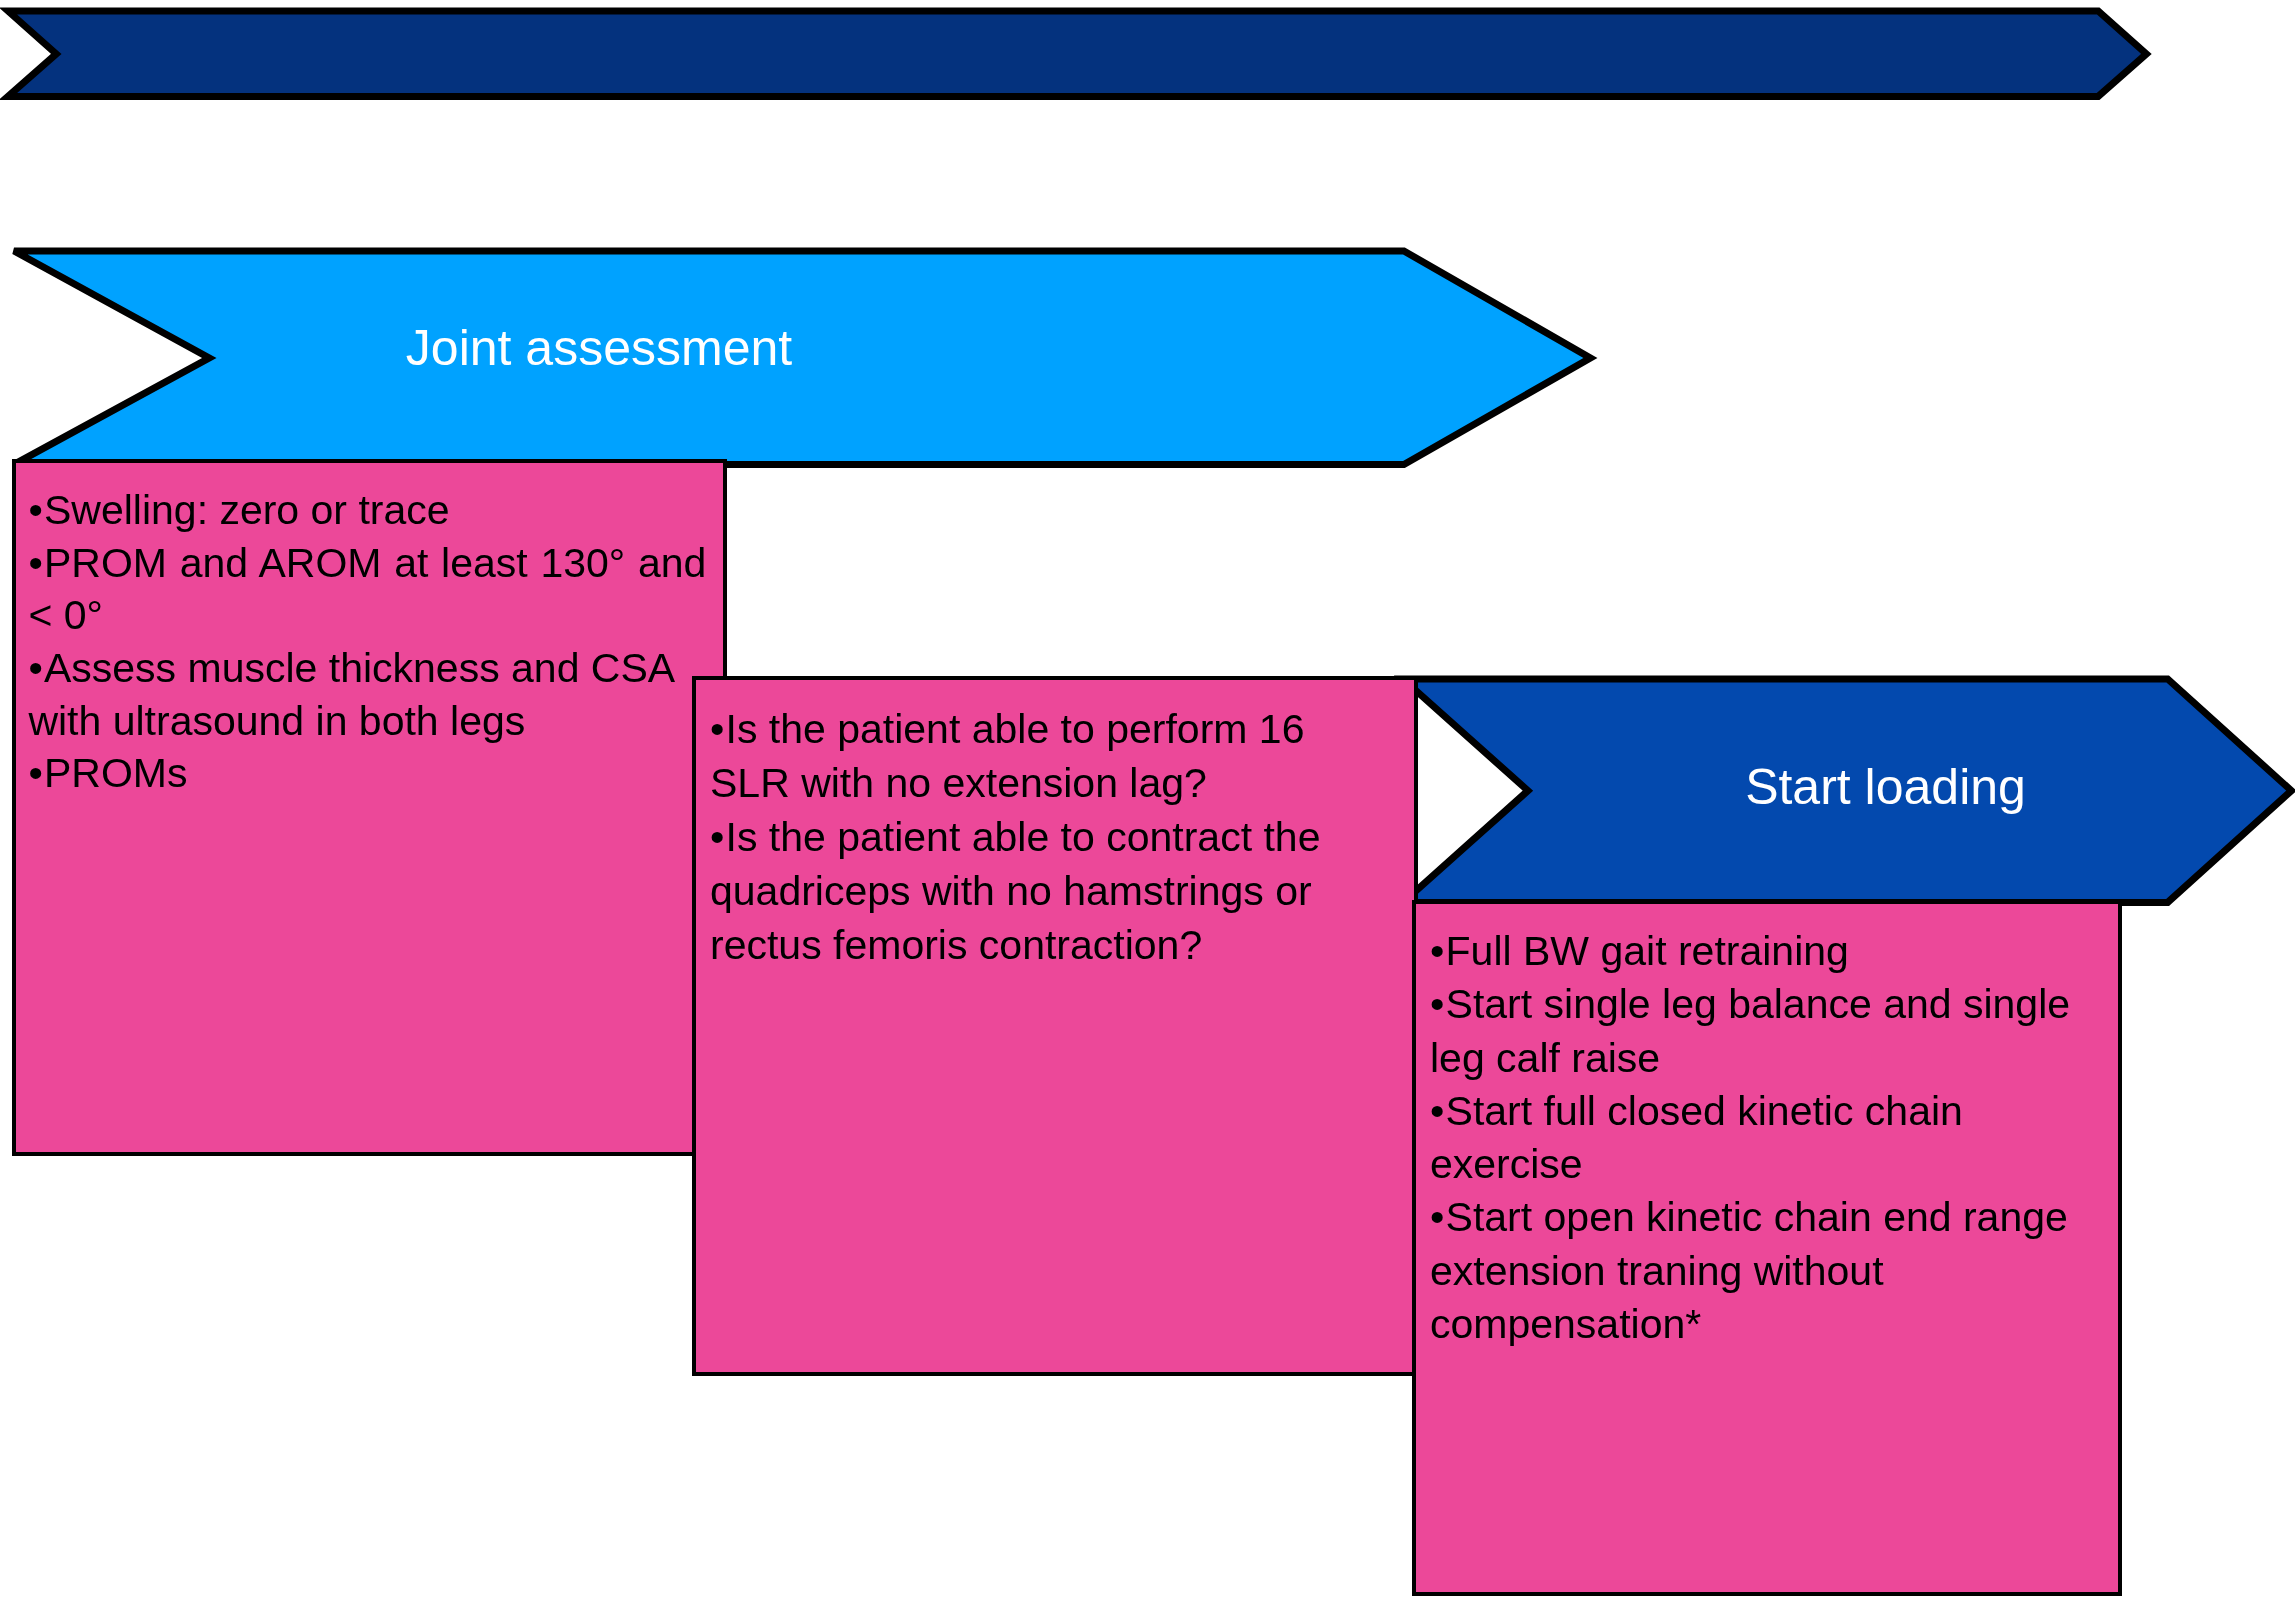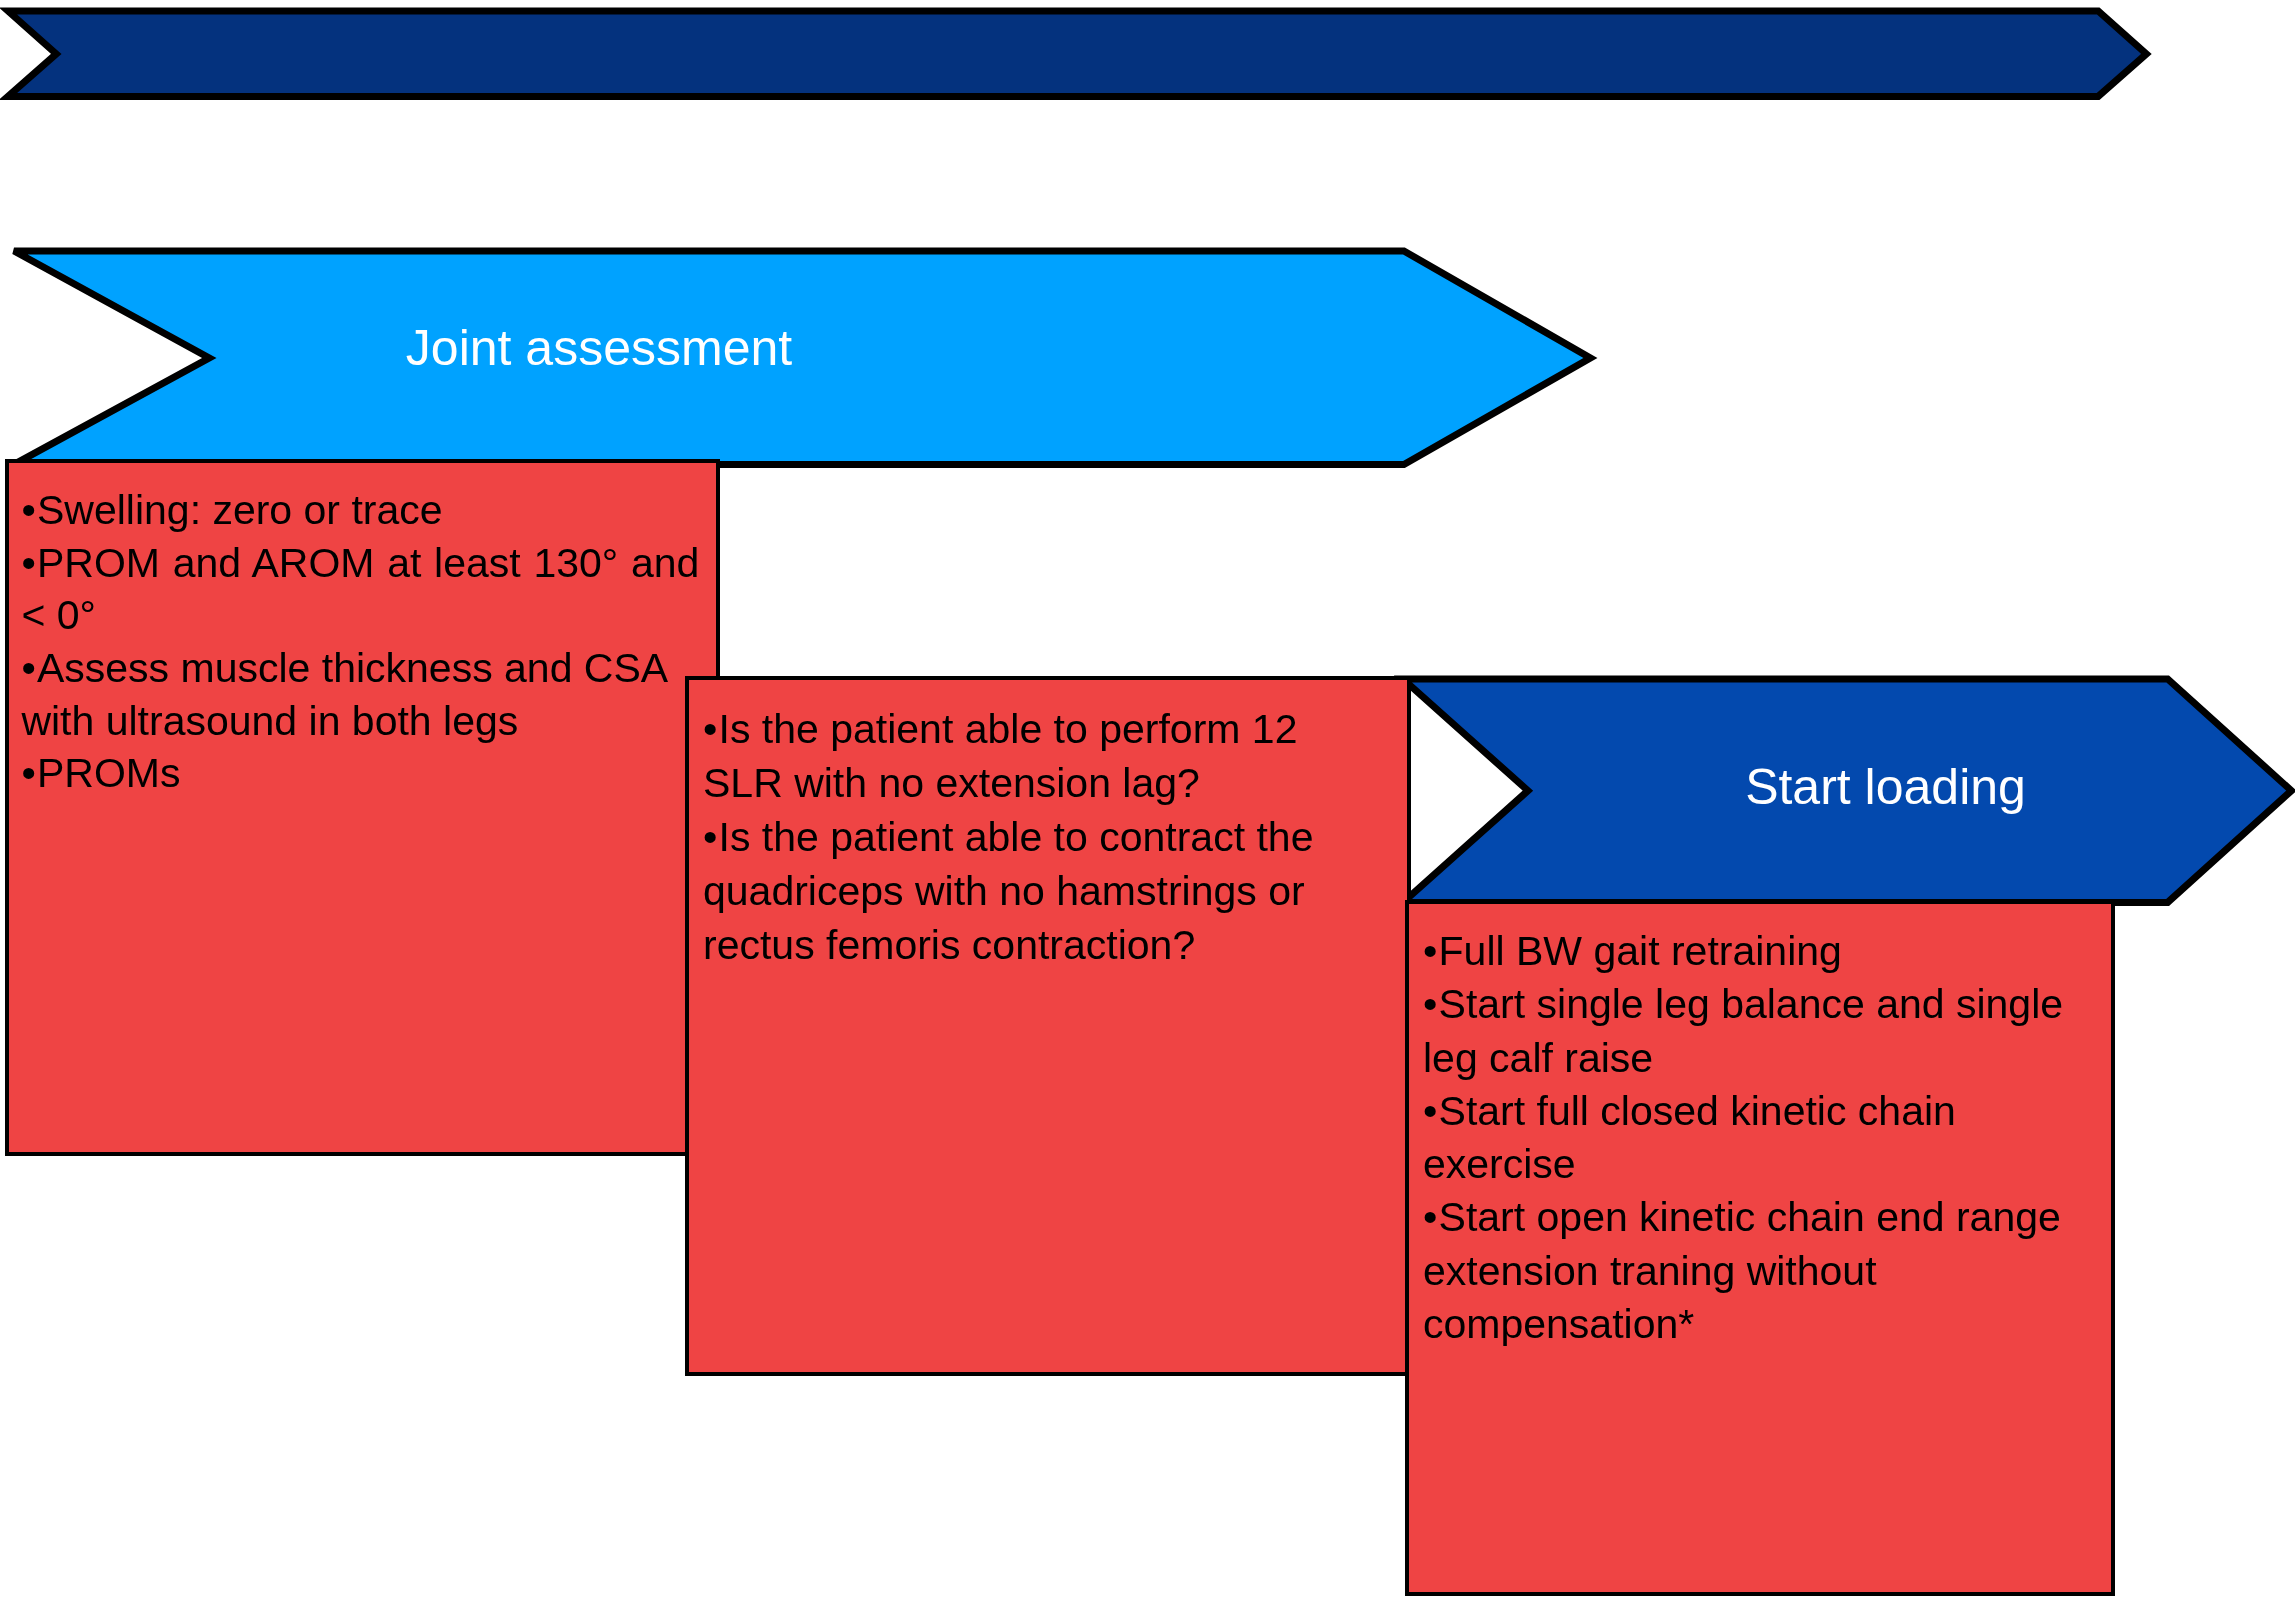--- a/index.html
+++ b/index.html
@@ -40,23 +40,24 @@
     font-weight: 400;
     line-height: 1.12;
     white-space: pre-line;
     pointer-events: none;
     text-rendering: optimizeLegibility;
   }
 
   
   .detail-box {
     position: absolute;
-    background: #ef4444;
+    background: #ec4899;
     border: 4.1px solid #000000;
     box-sizing: border-box;
+    margin-left: 7px;
   }
   .detail-list {
     margin: 0;
     padding: 0;
     list-style: none;
     color: #000000;
     font-family: "Liberation Sans", sans-serif;
   }
   .detail-list li {
     margin: 0;
@@ -107,21 +108,21 @@
     <ul class="detail-list" style="margin:21px 16.3px 0 12.8px;">
       <li>Swelling: zero or trace</li>
       <li class="justified">PROM and AROM at least 130° and &lt; 0°</li>
       <li>Assess muscle thickness and CSA with ultrasound in both legs</li>
       <li>PROMs</li>
     </ul>
   </div>
 
   <div class="detail-box" id="box-quad-function" style="left:685px; top:676px; width:726px; height:700px;">
     <ul class="detail-list" style="margin:22px 21px 0 14px;">
-      <li>Is the patient able to perform 12 SLR with no extension lag?</li>
+      <li>Is the patient able to perform 16 SLR with no extension lag?</li>
       <li>Is the patient able to contract the quadriceps with no hamstrings or rectus femoris contraction?</li>
     </ul>
   </div>
 
   <div class="detail-box" id="box-start-loading" style="left:1405px; top:900px; width:710px; height:696px;">
     <ul class="detail-list" style="margin:21px 15px 0 14px;">
       <li>Full BW gait retraining</li>
       <li>Start single leg balance and single leg calf raise</li>
       <li>Start full closed kinetic chain exercise</li>
       <li>Start open kinetic chain end range extension traning without compensation*</li>

